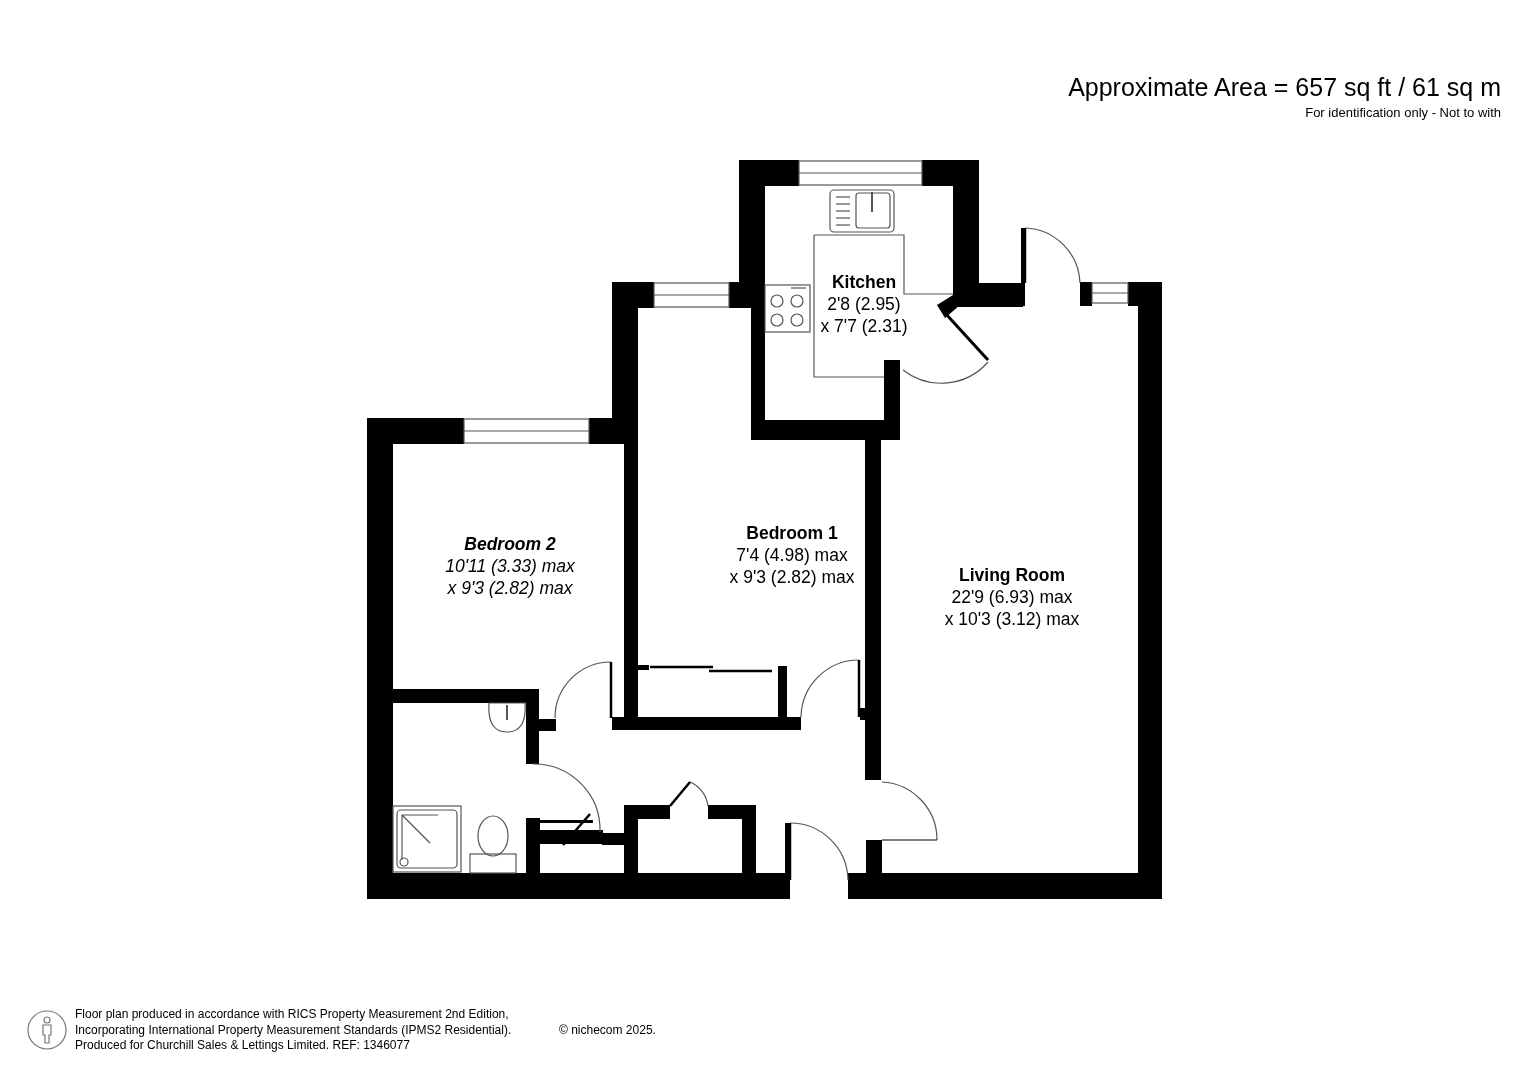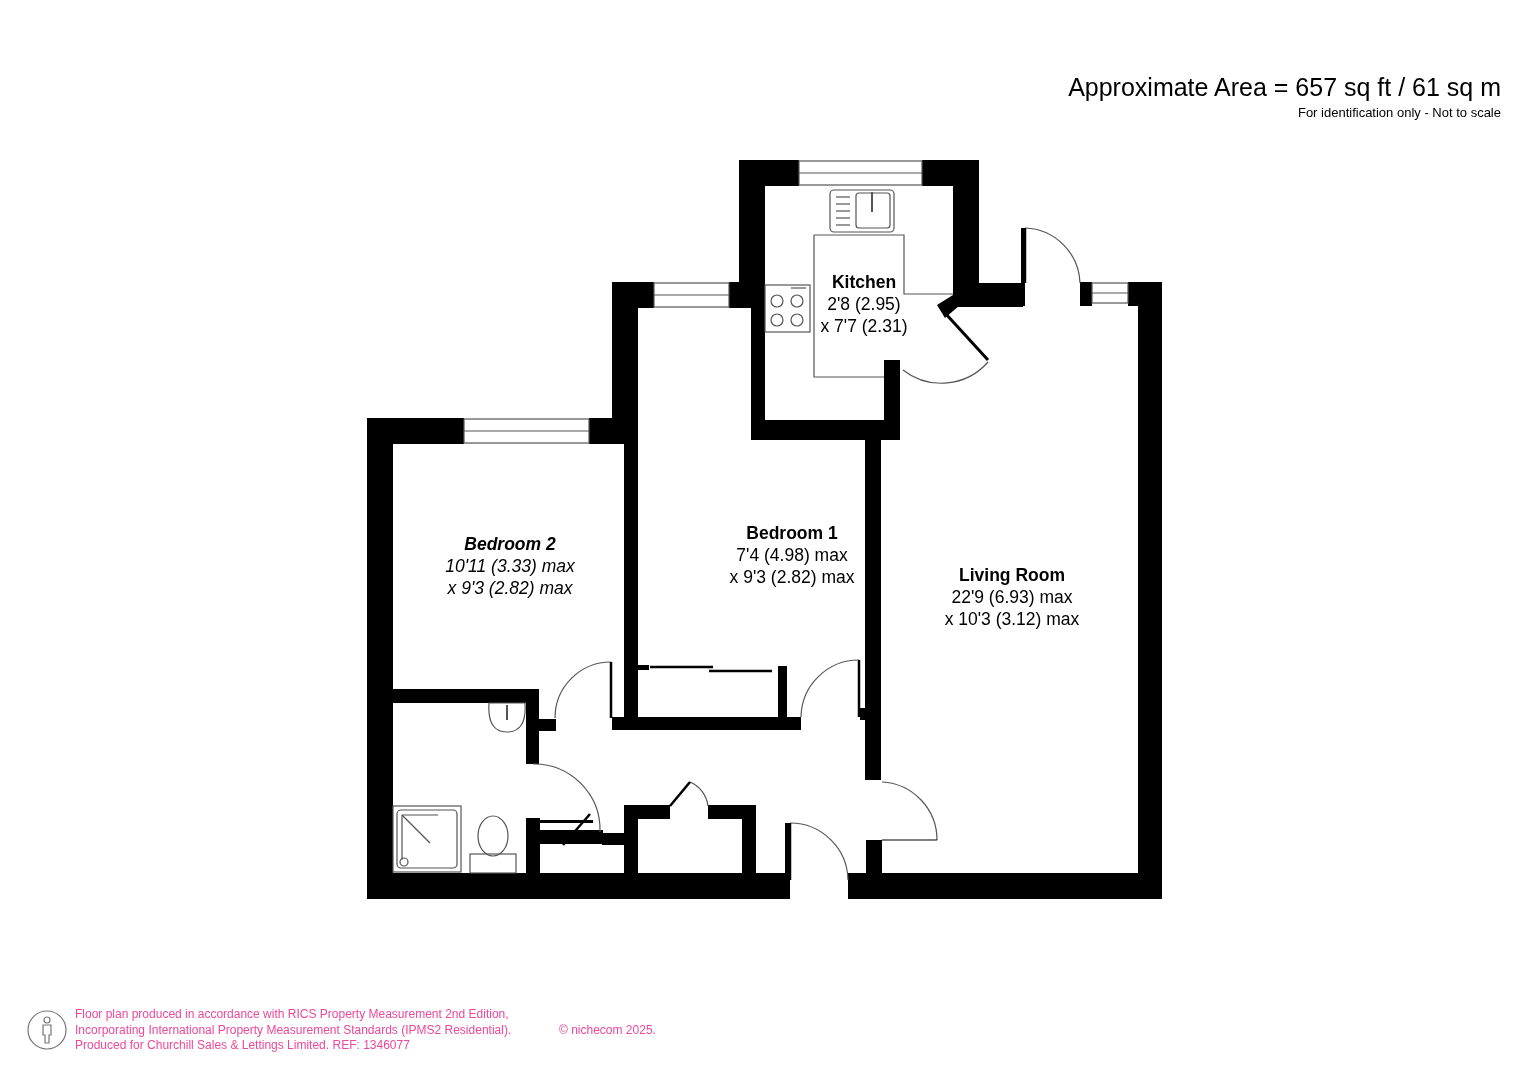--- a/index.html
+++ b/index.html
@@ -2,29 +2,29 @@
 <html><head>
 <meta charset="utf-8">
 <style>
   html, body { margin: 0; padding: 0; background: #ffffff; }
   body { width: 1527px; height: 1080px; position: relative; overflow: hidden; font-family: "Liberation Sans", sans-serif; color: #000; }
   .area-title { position: absolute; right: 26px; top: 73px; font-size: 25px; white-space: nowrap; }
   .area-sub { position: absolute; right: 26px; top: 105px; font-size: 13px; white-space: nowrap; }
   svg.plan { position: absolute; left: 0; top: 0; }
   .room-label { position: absolute; text-align: center; line-height: 22px; font-size: 17.5px; white-space: nowrap; transform: translateX(-50%); }
   .room-label .name { font-weight: bold; }
-  .footer { position: absolute; left: 75px; top: 1007px; font-size: 12px; color: #ec4899; line-height: 15.5px; }
+  .footer { position: absolute; left: 75px; top: 1007px; font-size: 12px; color: #000000; line-height: 15.5px; }
   .footer .copy { position: absolute; left: 484px; top: 15.5px; white-space: nowrap; }
   .person-icon { position: absolute; left: 27px; top: 1010px; width: 40px; height: 40px; }
 </style>
 </head>
 <body>
 
 <div class="area-title">Approximate Area = 657 sq ft / 61 sq m</div>
-<div class="area-sub">For identification only - Not to scale</div>
+<div class="area-sub">For identification only - Not to with</div>
 
 <svg class="plan" width="1527" height="1080" viewBox="0 0 1527 1080" xmlns="http://www.w3.org/2000/svg">
   <g fill="#000">
 
     <rect x="739" y="160" width="60" height="26"></rect>
     <rect x="922" y="160" width="57" height="26"></rect>
     <rect x="739" y="160" width="26" height="127"></rect>
     <rect x="953" y="160" width="26" height="133"></rect>
     <rect x="953" y="283" width="70" height="24"></rect>
     <rect x="1021" y="228" width="4" height="78"></rect>

